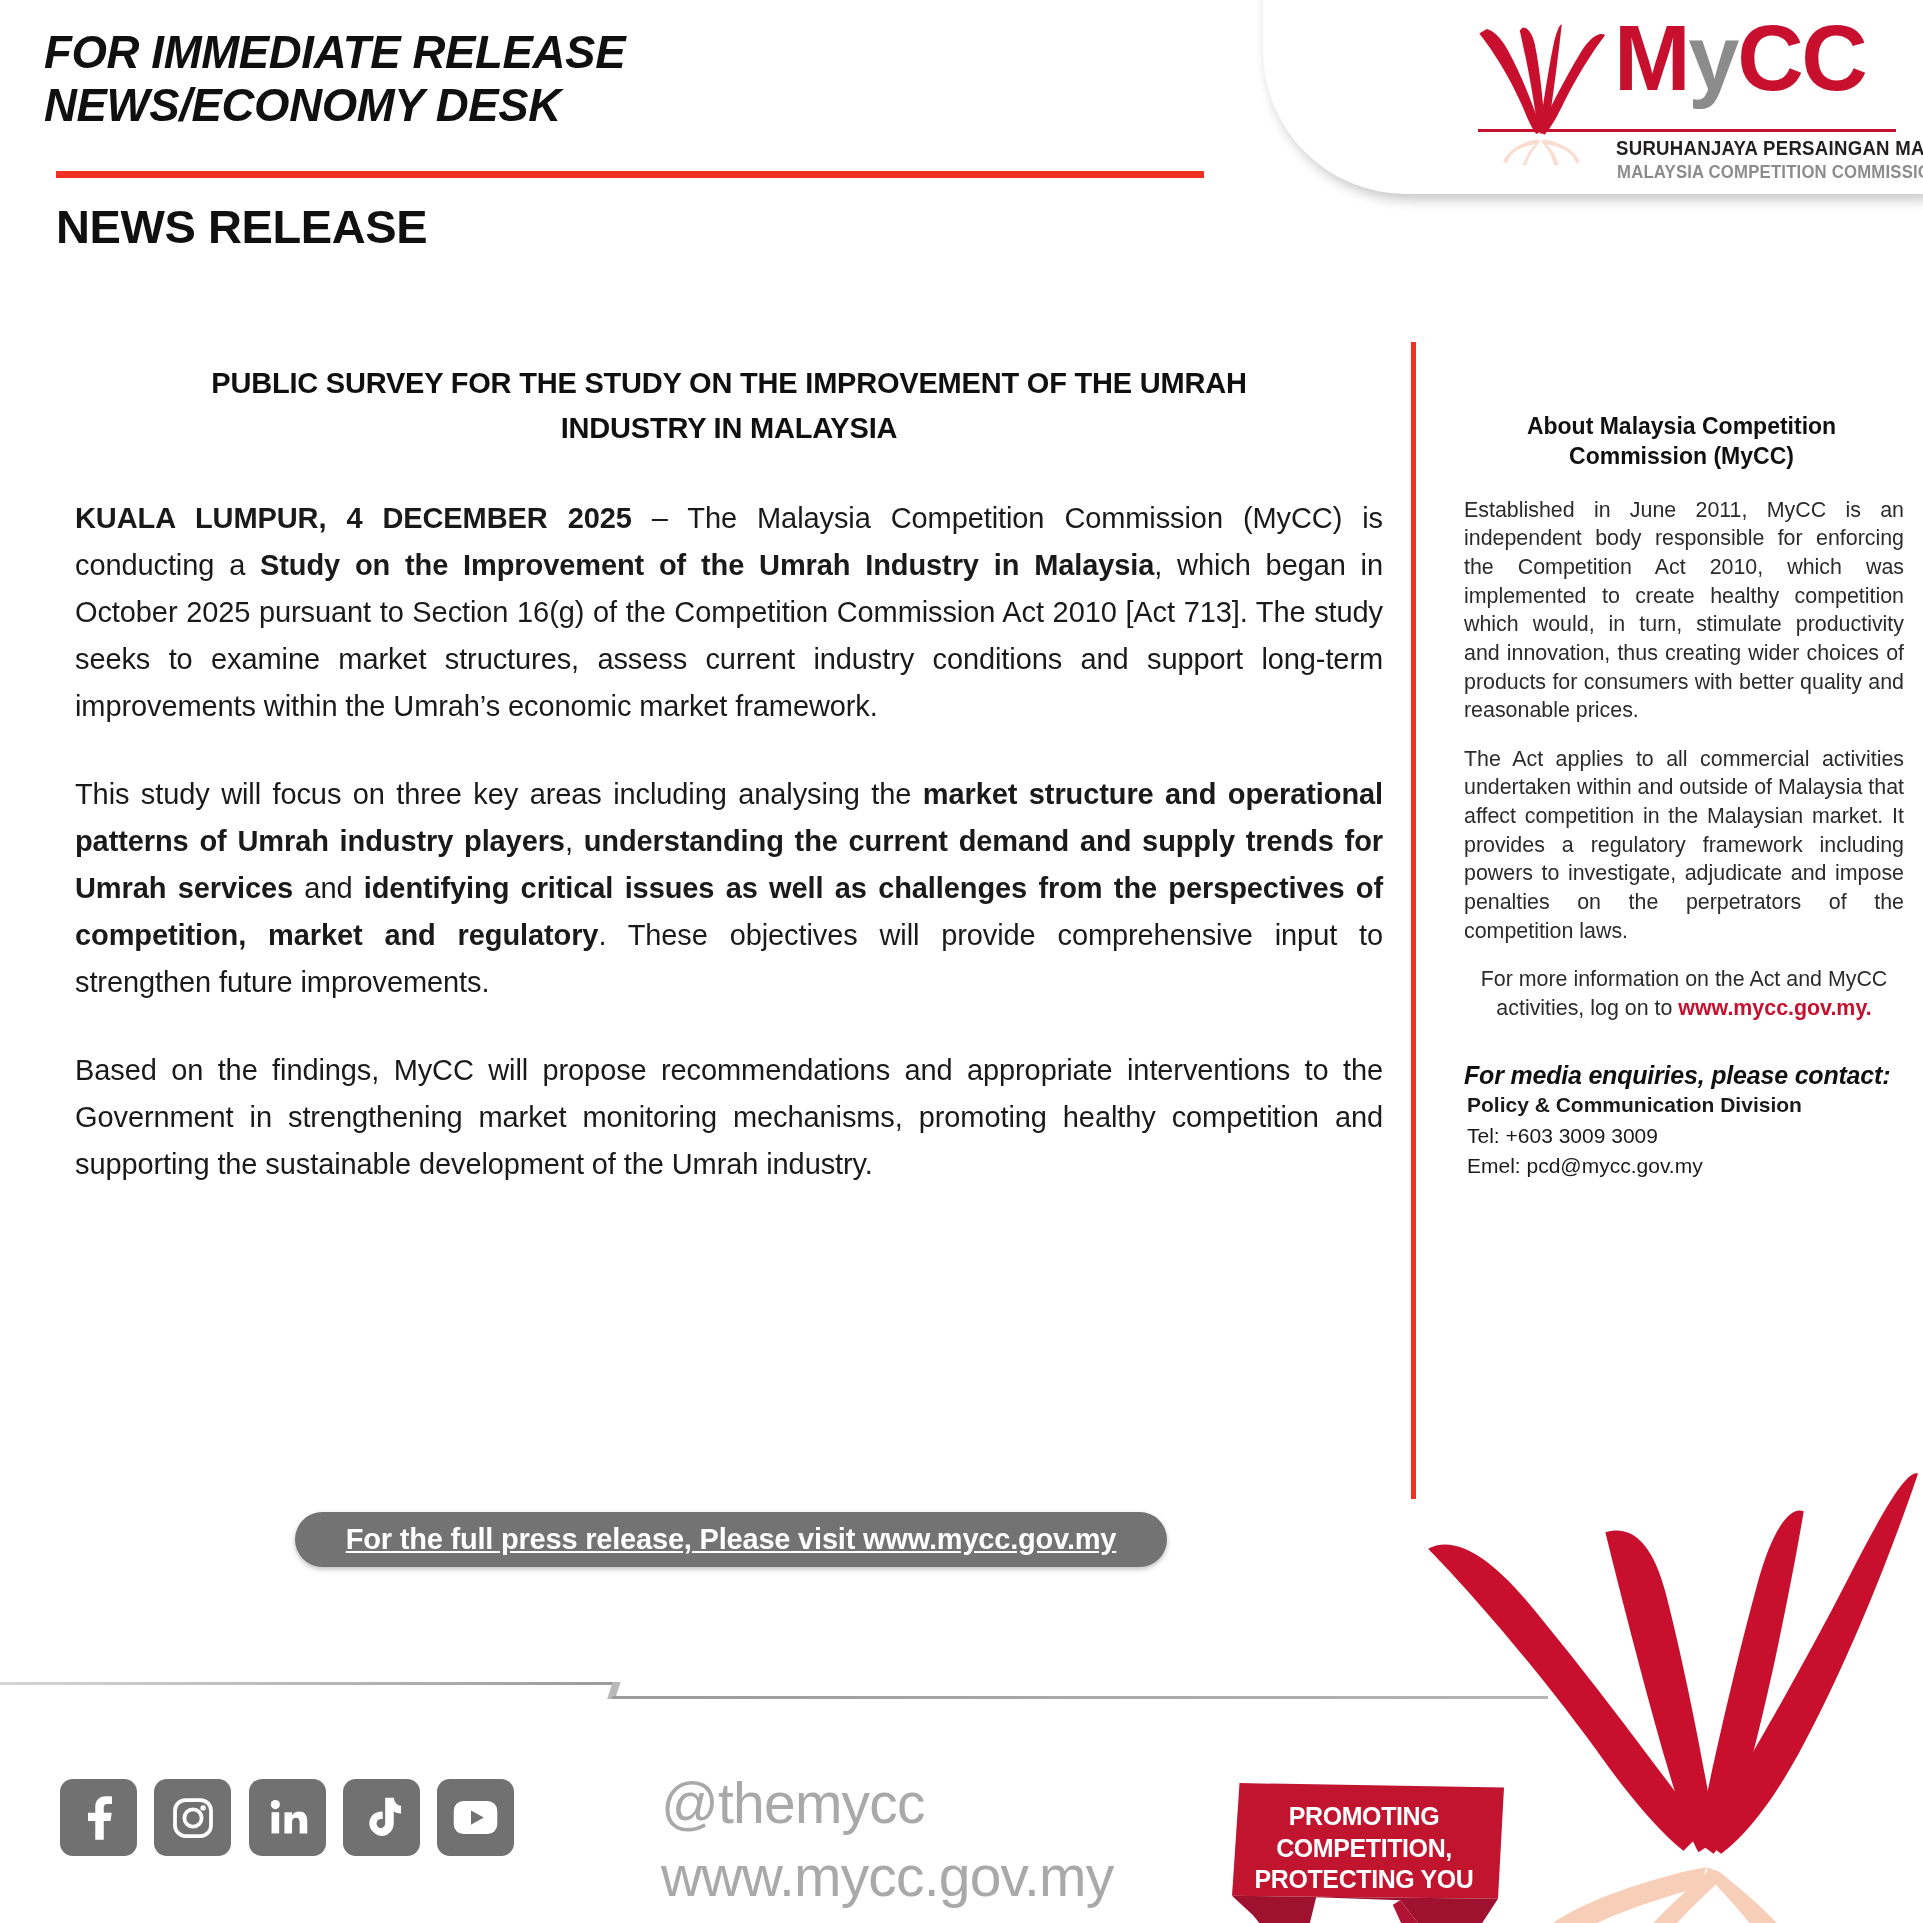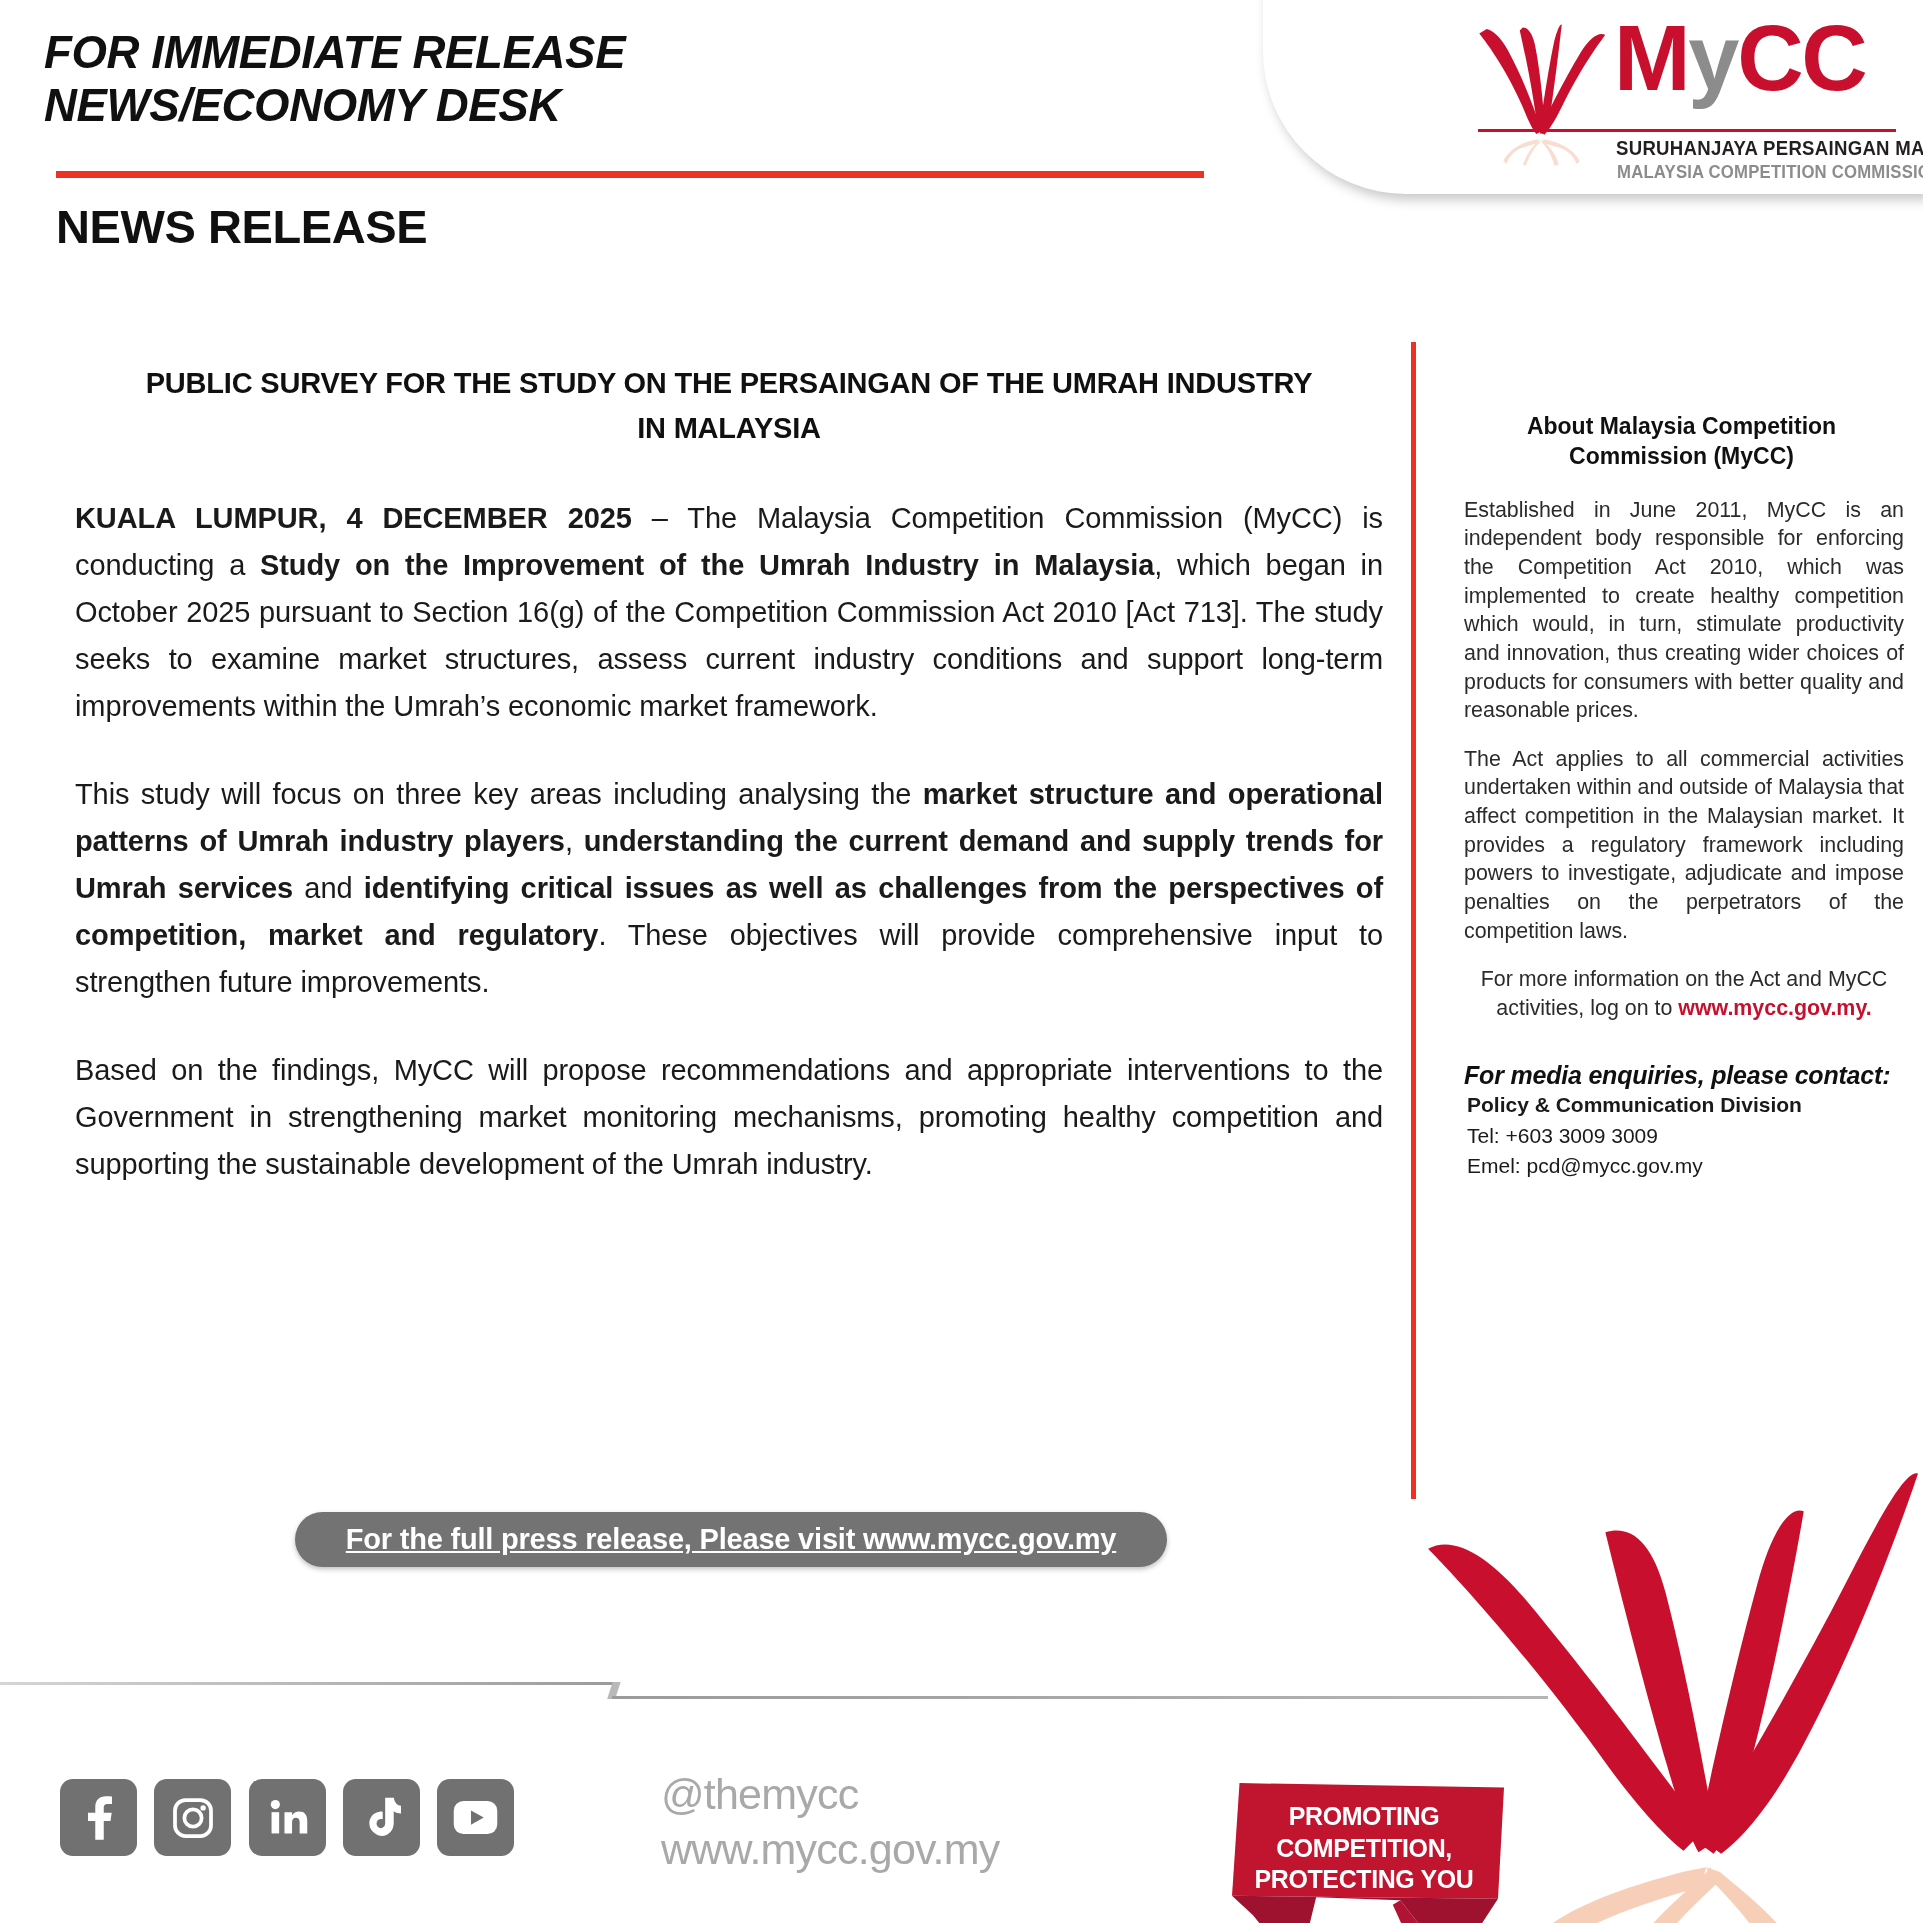--- a/index.html
+++ b/index.html
@@ -273,21 +273,21 @@
     display: flex;
     align-items: center;
     justify-content: center;
   }
   .soc svg { display: block; }
 
   .handle {
     position: absolute;
     left: 661px;
     top: 1767px;
-    font-size: 43px;
+    font-size: 57px;
     line-height: 1.28;
     color: #a9a9a9;
     letter-spacing: -0.8px;
     font-weight: 400;
   }
 
   
   .promo {
     position: absolute;
     left: 1226px;
@@ -347,21 +347,21 @@
     <div class="logo-word"><span class="w-my">M</span><span class="w-y">y</span><span class="w-cc">CC</span></div>
     <div class="logo-rule"></div>
     <div class="logo-sub1">SURUHANJAYA PERSAINGAN MALAYSIA</div>
     <div class="logo-sub2">MALAYSIA COMPETITION COMMISSION</div>
   </div>
 </div>
 
 <div class="v-divider"></div>
 
 <div class="article">
-  <h1 class="art-title">PUBLIC SURVEY FOR THE STUDY ON THE PERSAINGAN OF THE UMRAH INDUSTRY IN MALAYSIA</h1>
+  <h1 class="art-title">PUBLIC SURVEY FOR THE STUDY ON THE IMPROVEMENT OF THE UMRAH INDUSTRY IN MALAYSIA</h1>
 
   <p class="art-p"><b>KUALA LUMPUR, 4 DECEMBER 2025</b><span> – The Malaysia Competition Commission (MyCC) is conducting a </span><b>Study on the Improvement of the Umrah Industry in Malaysia</b><span>, which began in October 2025 pursuant to Section 16(g) of the Competition Commission Act 2010 [Act 713]. The study seeks to examine market structures, assess current industry conditions and support long-term improvements within the Umrah’s economic market framework.</span></p>
 
   <p class="art-p"><span>This study will focus on three key areas including analysing the </span><b>market structure and operational patterns of Umrah industry players</b><span>, </span><b>understanding the current demand and supply trends for Umrah services</b><span> and </span><b>identifying critical issues as well as challenges from the perspectives of competition, market and regulatory</b><span>. These objectives will provide comprehensive input to strengthen future improvements.</span></p>
 
   <p class="art-p last">Based on the findings, MyCC will propose recommendations and appropriate interventions to the Government in strengthening market monitoring mechanisms, promoting healthy competition and supporting the sustainable development of the Umrah industry.</p>
 </div>
 
 <a class="cta" href="#">For the full press release, Please visit www.mycc.gov.my</a>
 

